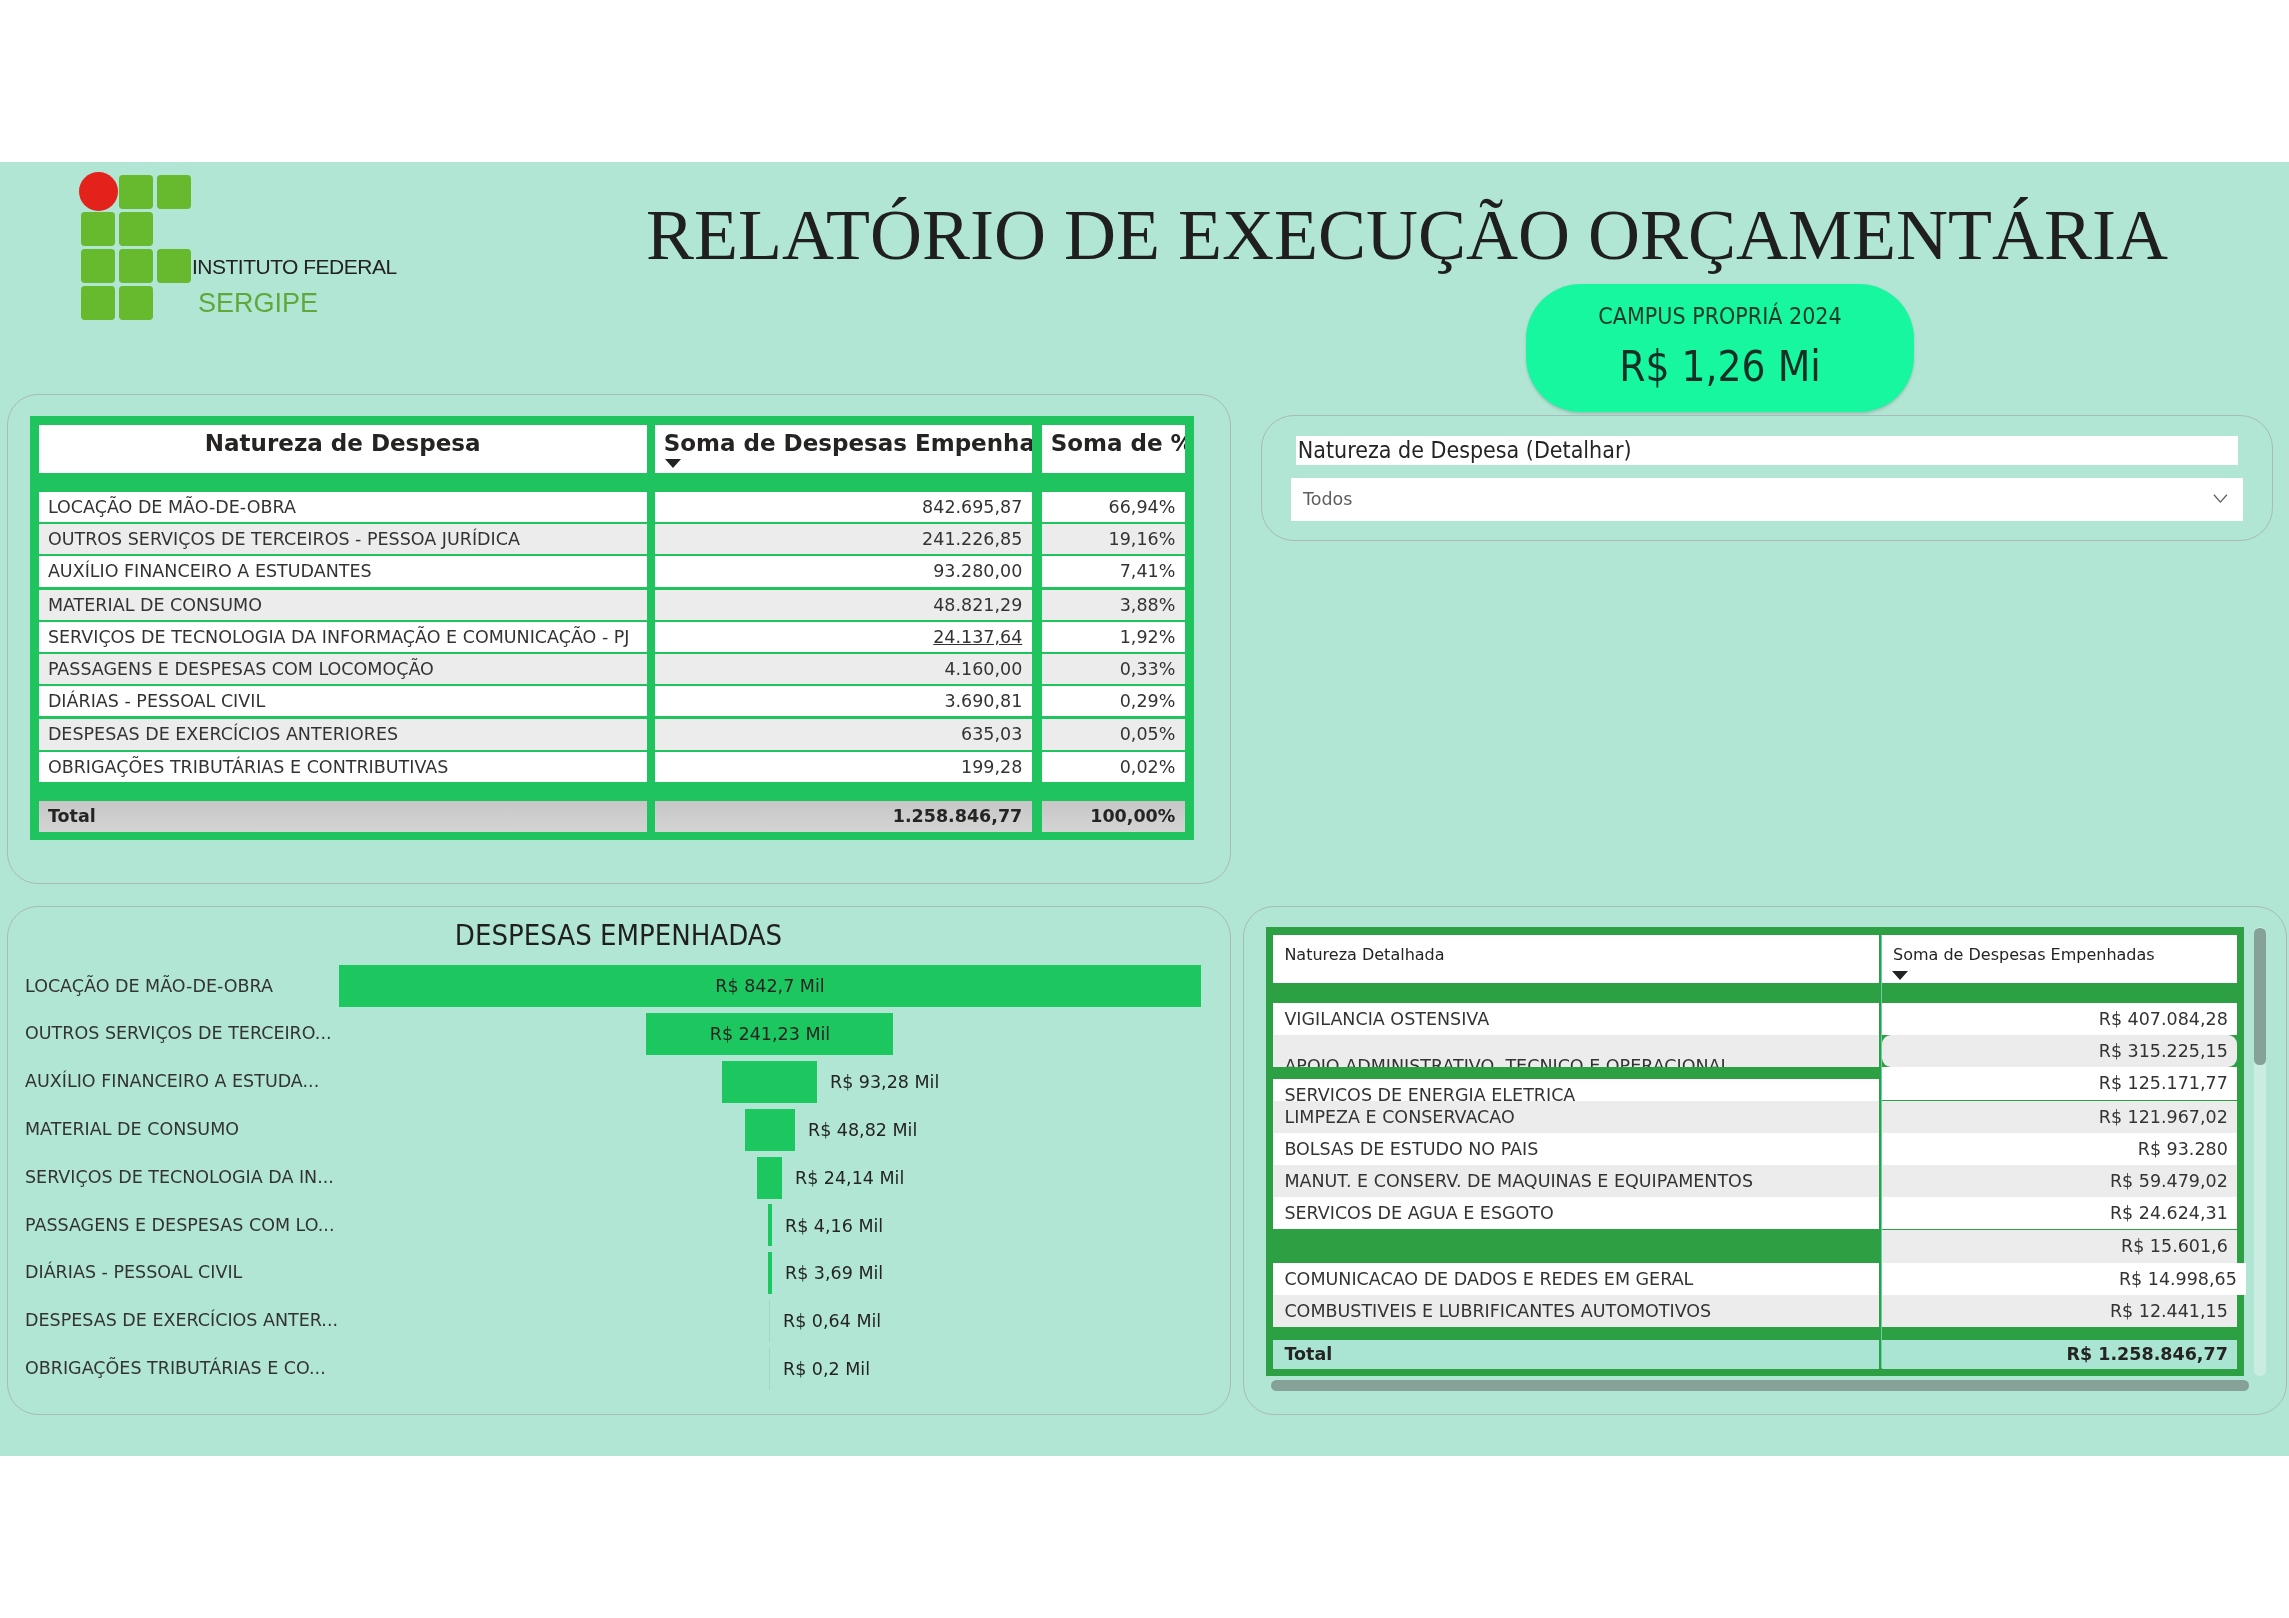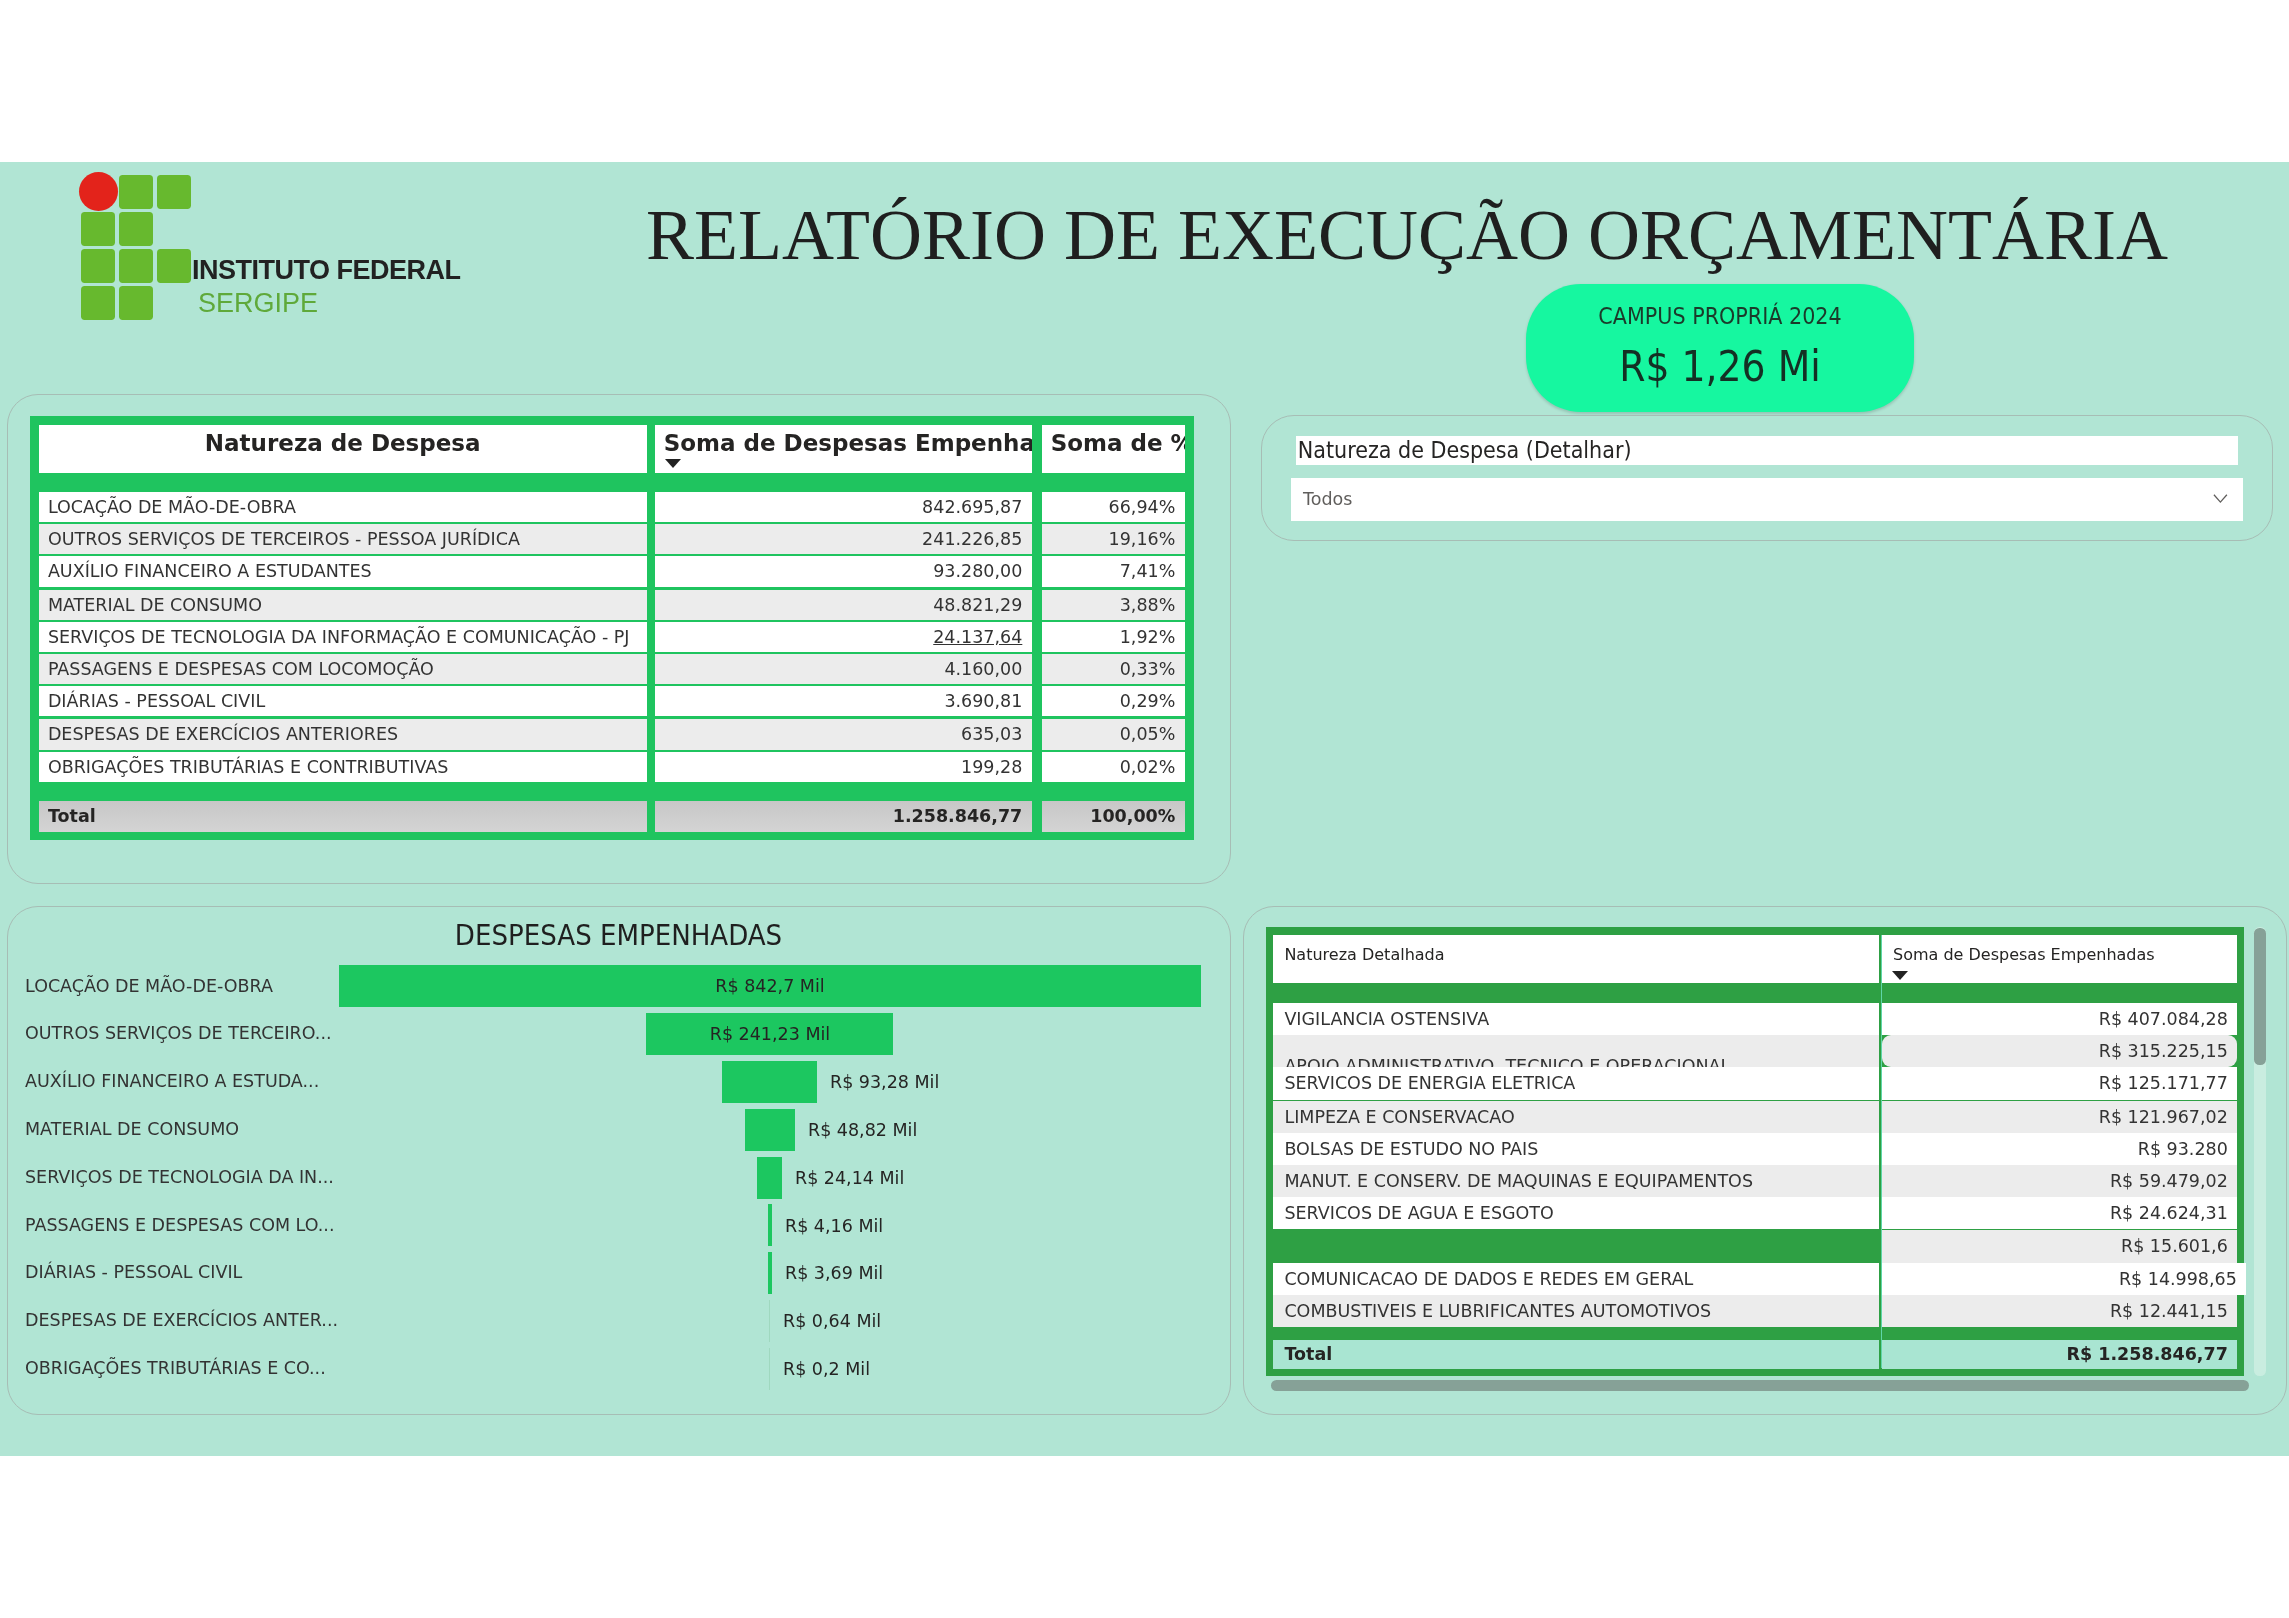--- a/index.html
+++ b/index.html
@@ -3,21 +3,21 @@
 <meta charset="utf-8">
 <style>
   * { box-sizing: border-box; margin: 0; padding: 0; }
   html, body { width: 2290px; height: 1619px; background: #ffffff; overflow: hidden; }
   body { position: relative; font-family: "DejaVu Sans", sans-serif; color: #252423; }
   .canvas { position: absolute; left: 0; top: 162px; width: 2290px; height: 1294px; background: #b1e5d4; }
 
   
   .logo-sq { position: absolute; width: 34px; height: 34px; background: #67b92e; border-radius: 3.7px; }
   .logo-dot { position: absolute; width: 39px; height: 39px; background: #e3231b; border-radius: 50%; }
-  .logo-text1 { position: absolute; left: 192px; top: 255px; font-family: "Liberation Sans", sans-serif; font-weight: bold; font-size: 27px; color: #222; letter-spacing: -0.5px; }
+  .logo-text1 { position: absolute; left: 192px; top: 255px; font-family: "Liberation Sans", sans-serif; font-weight: normal; font-size: 21px; color: #222; letter-spacing: -0.5px; }
   .logo-text2 { position: absolute; left: 198px; top: 288px; font-family: "Liberation Sans", sans-serif; font-size: 27px; color: #5fa93a; }
 
   .page-title { position: absolute; left: 646px; top: 194px; width: 1458px; text-align: center; font-family: "Liberation Serif", serif; font-size: 72px; color: #1f1f1f; letter-spacing: 0px; white-space: nowrap; }
 
   .kpi { position: absolute; left: 1526px; top: 284px; width: 388px; height: 128px; background: #16f7a0; border-radius: 55px; box-shadow: 0 1.8px 2.8px rgba(0,0,0,0.15); text-align: center; }
   .kpi-label { margin-top: 18.5px; font-size: 23px; color: #1b3a2a; font-family: "DejaVu Sans Condensed", "DejaVu Sans", sans-serif; }
   .kpi-value { margin-top: 13px; font-size: 42px; color: #143024; font-family: "DejaVu Sans Condensed", "DejaVu Sans", sans-serif; }
 
   .card { position: absolute; border: 1.8px solid #a7bdb5; border-radius: 31px; background: #b1e5d4; }
 
@@ -159,21 +159,21 @@
 
 <div class="card" style="left:1243px;top:906px;width:1044px;height:509px;"></div>
 <div class="t2" id="t2">
     <div class="cell hdr" style="left: 7.4px; top: 8.3px; width: 606px; height: 48px; line-height: 39px; text-align: left; padding: 0px 0px 0px 11px;">Natureza Detalhada</div>
     <div class="cell hdr" style="left: 616px; top: 8.3px; width: 355px; height: 48px; line-height: 39px; text-align: left; padding: 0px 0px 0px 11px;">Soma de Despesas Empenhadas</div>
     <div class="sort-arrow" style="left: 626px; top: 44px;"></div>
     <div class="cell " style="left: 7.4px; top: 76px; width: 606px; height: 32px; line-height: 32px; text-align: left; padding: 0px 0px 0px 11px;">VIGILANCIA OSTENSIVA</div>
     <div class="cell " style="left: 616px; top: 76px; width: 355px; height: 32px; line-height: 32px; text-align: right; padding: 0px 9.2px 0px 0px;">R$ 407.084,28</div>
     <div class="cell row-alt" style="left: 7.4px; top: 108px; width: 606px; height: 32px; line-height: 32px; text-align: left; padding: 15px 0px 0px 11px;">APOIO ADMINISTRATIVO, TECNICO E OPERACIONAL</div>
     <div class="cell row-alt" style="left: 616px; top: 108px; width: 355px; height: 32px; line-height: 32px; text-align: right; padding: 0px 9.2px 0px 0px; border-radius: 9px;">R$ 315.225,15</div>
-    <div class="cell " style="left: 7.4px; top: 140px; width: 606px; height: 33px; line-height: 33px; text-align: left; padding: 0px 0px 0px 11px;">SERVICOS DE ENERGIA ELETRICA</div>
+    <div class="cell " style="left: 7.4px; top: 152px; width: 606px; height: 33px; line-height: 33px; text-align: left; padding: 0px 0px 0px 11px;">SERVICOS DE ENERGIA ELETRICA</div>
     <div class="cell " style="left: 616px; top: 140px; width: 355px; height: 33px; line-height: 33px; text-align: right; padding: 0px 9.2px 0px 0px;">R$ 125.171,77</div>
     <div class="cell row-alt" style="left: 7.4px; top: 174px; width: 606px; height: 32px; line-height: 32px; text-align: left; padding: 0px 0px 0px 11px;">LIMPEZA E CONSERVACAO</div>
     <div class="cell row-alt" style="left: 616px; top: 174px; width: 355px; height: 32px; line-height: 32px; text-align: right; padding: 0px 9.2px 0px 0px;">R$ 121.967,02</div>
     <div class="cell " style="left: 7.4px; top: 206px; width: 606px; height: 32px; line-height: 32px; text-align: left; padding: 0px 0px 0px 11px;">BOLSAS DE ESTUDO NO PAIS</div>
     <div class="cell " style="left: 616px; top: 206px; width: 355px; height: 32px; line-height: 32px; text-align: right; padding: 0px 9.2px 0px 0px;">R$ 93.280</div>
     <div class="cell row-alt" style="left: 7.4px; top: 238px; width: 606px; height: 32px; line-height: 32px; text-align: left; padding: 0px 4px 0px 11px;">MANUT. E CONSERV. DE MAQUINAS E EQUIPAMENTOS</div>
     <div class="cell row-alt" style="left: 616px; top: 238px; width: 355px; height: 32px; line-height: 32px; text-align: right; padding: 0px 9.2px 0px 0px;">R$ 59.479,02</div>
     <div class="cell " style="left: 7.4px; top: 270px; width: 606px; height: 32px; line-height: 32px; text-align: left; padding: 0px 0px 8px 11px;">SERVICOS DE AGUA E ESGOTO</div>
     <div class="cell " style="left: 616px; top: 270px; width: 355px; height: 32px; line-height: 32px; text-align: right; padding: 0px 9.2px 0px 0px;">R$ 24.624,31</div>
     <div class="cell row-alt" style="left: 616px; top: 303px; width: 355px; height: 33px; line-height: 33px; text-align: right; padding: 0px 9.2px 0px 0px;">R$ 15.601,6</div>

